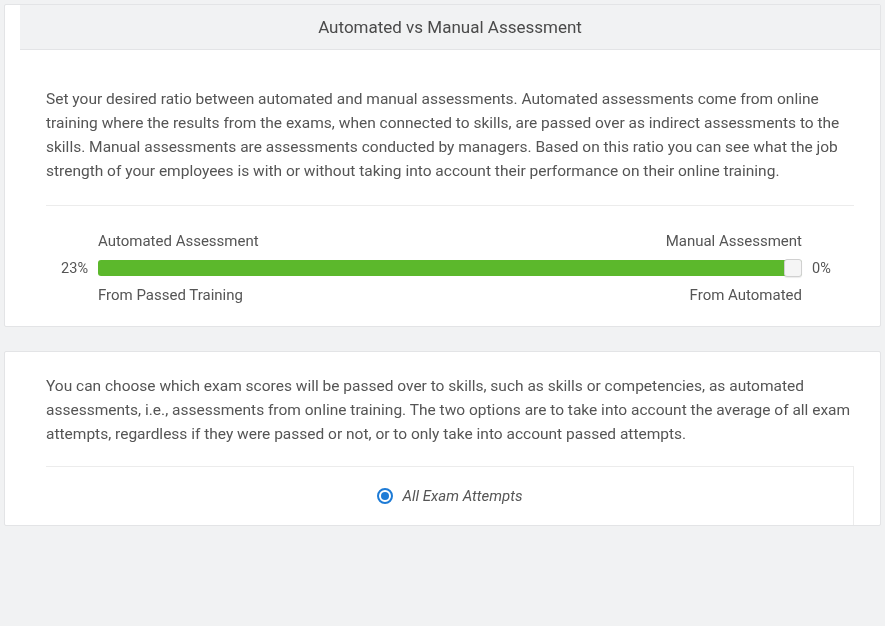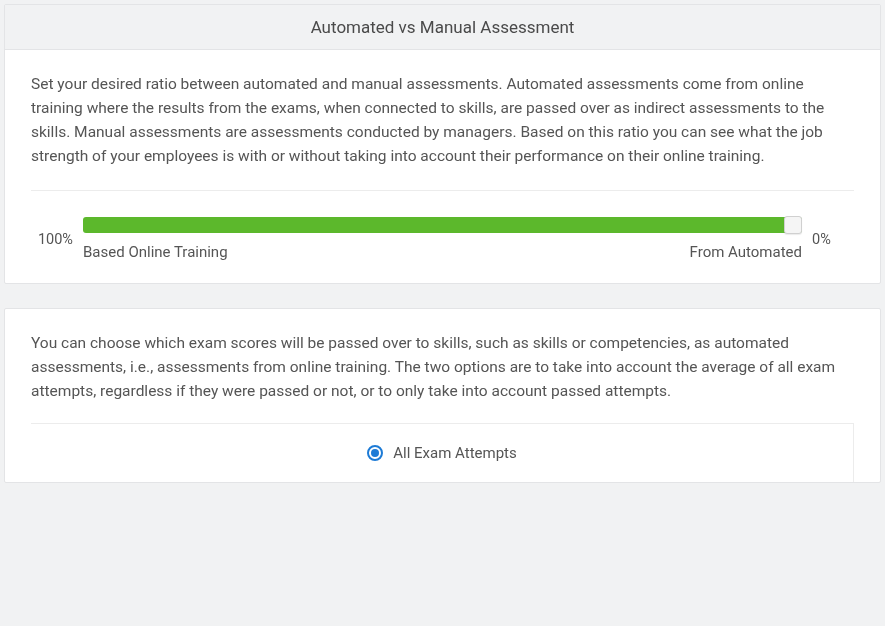--- a/index.html
+++ b/index.html
@@ -12,32 +12,34 @@
     background: #f1f2f3;
     color: #4a4a4a;
     width: 885px;
     padding: 4px;
   }
   .panel {
     background: #ffffff;
     border: 1px solid #e3e4e6;
     border-radius: 2px;
     margin-bottom: 24px;
+    padding-left: 15px;
   }
   .panel-header {
     background: #f1f2f3;
     border-bottom: 1px solid #e3e4e6;
     text-align: center;
     padding: 12px 20px;
     font-size: 17px;
     color: #4a4a4a;
     font-weight: 400;
   }
   .panel-body {
     padding: 22px 26px;
+    margin-top: 15px;
   }
   .desc {
     font-size: 15.5px;
     line-height: 1.55;
     color: #555;
   }
   .divider {
     border: none;
     border-top: 1px solid #ececec;
     margin: 22px 0 26px 0;
@@ -97,20 +99,21 @@
     flex: 1;
     display: flex;
     align-items: center;
     justify-content: center;
     gap: 10px;
     padding: 20px 10px;
     cursor: pointer;
   }
   .radio-cell:first-child {
     border-right: 1px solid #ececec;
+    font-style: italic;
   }
   .radio-label {
     font-size: 15px;
     color: #555;
   }
   .radio-circle {
     width: 16px;
     height: 16px;
     border: 2px solid #8b8b8b;
     border-radius: 50%;
@@ -134,27 +137,31 @@
 </style>
 </head>
 <body>
 
 <div class="panel">
   <div class="panel-header">Automated vs Manual Assessment</div>
   <div class="panel-body">
     <p class="desc">Set your desired ratio between automated and manual assessments. Automated assessments come from online training where the results from the exams, when connected to skills, are passed over as indirect assessments to the skills. Manual assessments are assessments conducted by managers. Based on this ratio you can see what the job strength of your employees is with or without taking into account their performance on their online training.</p>
     <hr class="divider">
     <div class="slider-row">
-      <div class="pct-left">100%</div>
+      <div class="pct-left">23%</div>
       <div class="slider-center">
+        <div class="slider-labels-top">
+          <span>Automated Assessment</span>
+          <span>Manual Assessment</span>
+        </div>
         <div class="slider-track">
           <div class="slider-handle"></div>
         </div>
         <div class="slider-labels-bottom">
-          <span>Based Online Training</span>
+          <span>From Passed Training</span>
           <span>From Automated</span>
         </div>
       </div>
       <div class="pct-right">0%</div>
     </div>
   </div>
 </div>
 
 <div class="panel" style="margin-bottom:4px;">
   <div class="panel-body-2">

